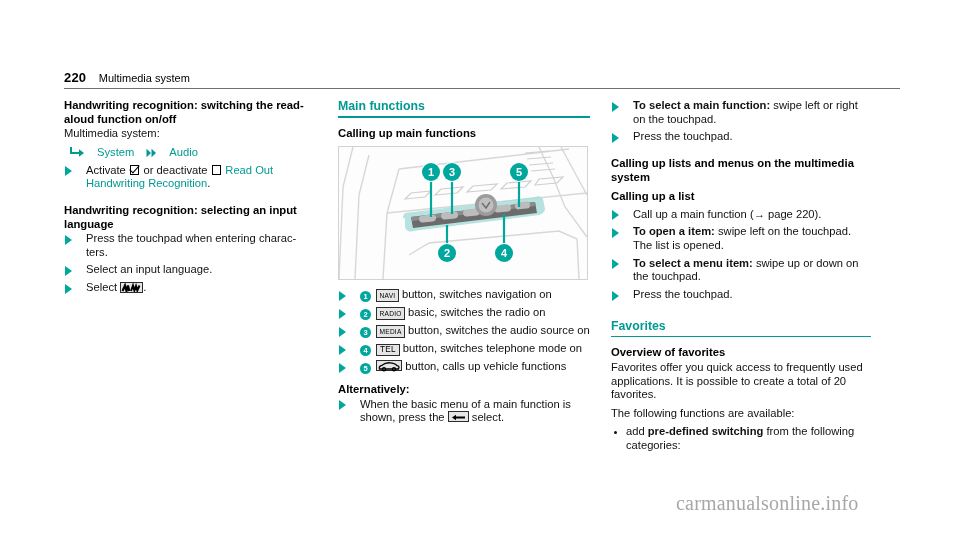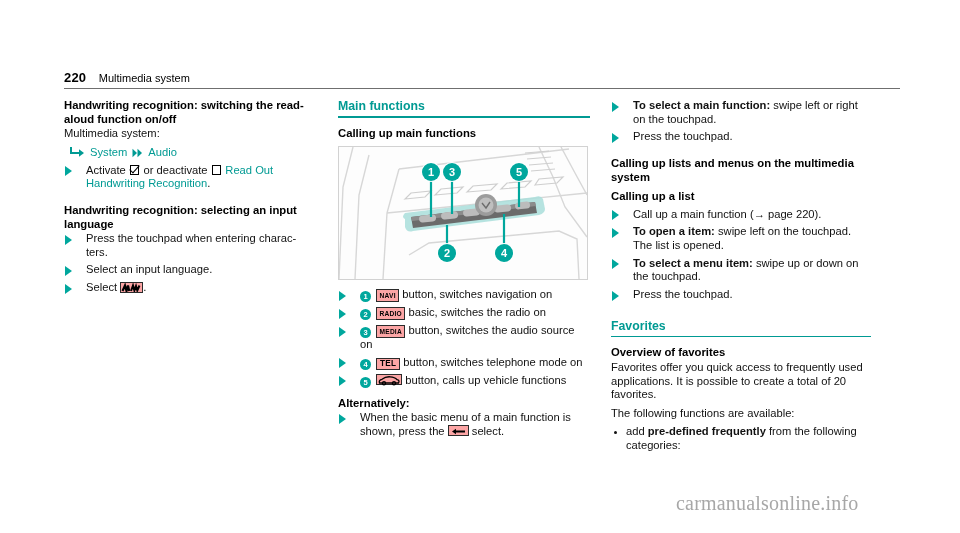--- a/index.html
+++ b/index.html
@@ -135,21 +135,21 @@
   .tlink { color: #009a93; }
 
   
   .navpath {
     font-size: 11.2px;
     line-height: 14px;
     color: #009a93;
     margin: 4px 0 5px 6px;
     display: flex;
     align-items: center;
-    gap: 5px;
+    gap: 12px;
   }
   .icon-corner-arrow { display:inline-block; width:15px; height:11px; }
   .icon-dblchevron  { display:inline-block; width:11px; height:10px; }
 
   
   .cb {
     display: inline-block;
     width: 9.5px; height: 9.5px;
     border: 1.4px solid #000;
     vertical-align: -1px;
@@ -164,23 +164,23 @@
     width: 4px; height: 9px;
     border: solid #000;
     border-width: 0 1.8px 1.8px 0;
     transform: rotate(42deg);
   }
 
   
   .key {
     display: inline-block;
     border: 1.2px solid #2b2b2b;
-    background: #fca5a5;
+    background: #e5e5e5;
     font-size: 6.6px;
-    font-weight: bold;
+    font-weight: normal;
     letter-spacing: .2px;
     line-height: 9px;
     padding: 1px 2.5px 0.5px 2.5px;
     vertical-align: 0px;
     color: #000;
     font-family: "Liberation Sans", sans-serif;
     min-width: 20px;
     box-sizing: border-box;
   }
   .key.tel { font-size: 8.2px; line-height: 10px; padding: 0 3px; }
@@ -507,19 +507,19 @@
 
   <div class="h-black">Overview of favorites</div>
   <p class="body">Favorites offer you quick access to frequently used applications. It is possible to create a total of 20 favorites.</p>
 
   <div class="gap-s"></div>
   <p class="body">The following functions are available:</p>
 
   <div class="gap-s"></div>
   <div class="dot">
     <span>add</span>
-    <b>pre-defined frequently</b>
+    <b>pre-defined switching</b>
     <span>from the following categories:</span>
   </div>
 
 </div>
 
 <div class="watermark">carmanualsonline.info</div>
 
 </body></html>

